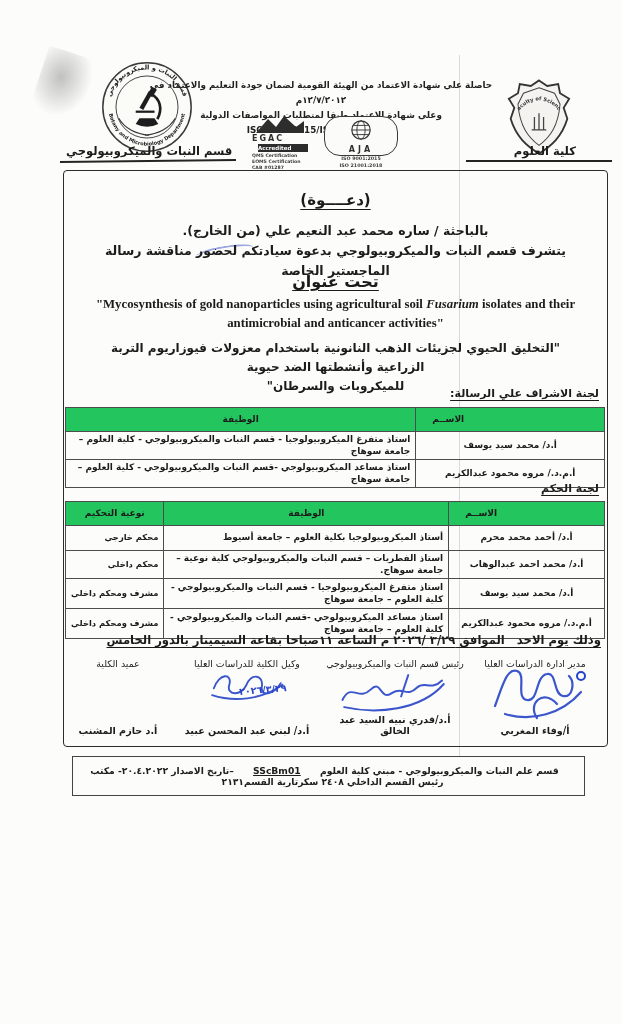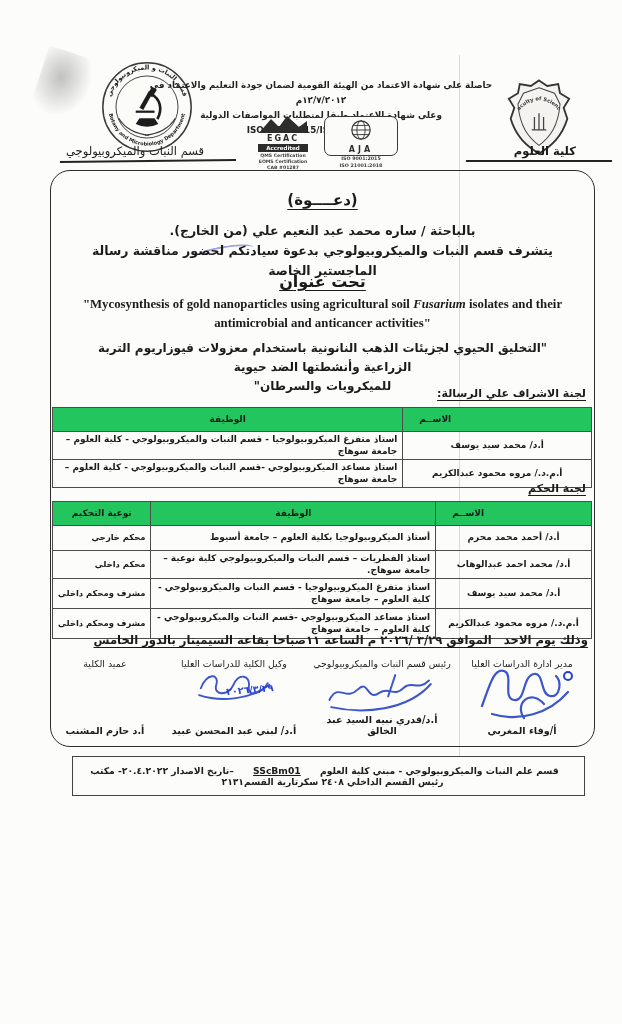--- a/index.html
+++ b/index.html
@@ -10,40 +10,40 @@
   
   .fold-line{position:absolute;left:459px;top:55px;width:1px;height:705px;background:#d9d9d6}
   .corner-smudge{position:absolute;left:38px;top:52px;width:52px;height:66px;
     background:radial-gradient(ellipse at 40% 40%, rgba(120,120,120,.45), rgba(120,120,120,0) 70%);
     transform:rotate(18deg)}
   .ink-smudge{position:absolute;left:196px;top:246px;width:58px;height:12px;
     border-top:2px solid rgba(72,92,205,.55);transform:rotate(-9deg);border-radius:50%}
 
   
   .dept-logo{position:absolute;left:100px;top:60px;width:94px;height:94px}
-  .dept-label{position:absolute;left:66px;top:144px;font-size:11.5px;font-weight:normal;direction:rtl}
+  .dept-label{position:absolute;left:66px;top:144px;font-size:11.5px;font-weight:bold;direction:rtl}
   .rule-left{position:absolute;left:60px;top:160px;width:176px;height:2px;background:#242424;transform:rotate(-.6deg)}
   .shield-logo{position:absolute;left:507px;top:78px;width:64px;height:78px}
   .faculty-label{position:absolute;right:46px;top:144px;font-size:11.5px;font-weight:bold;direction:rtl}
   .rule-right{position:absolute;right:10px;top:160px;width:146px;height:2px;background:#242424}
   .acc-text{position:absolute;left:148px;top:78px;width:346px;text-align:center;direction:rtl;
     font-size:8.8px;font-weight:bold;line-height:15px;color:#222}
 
-  .egac{position:absolute;left:252px;top:114px;width:62px;text-align:center;color:#2e2e2e}
+  .egac{position:absolute;left:252px;top:114px;width:62px;text-align:left;color:#2e2e2e}
   .egac-name{font-size:8px;font-weight:bold;letter-spacing:2px;margin-top:-4px}
   .egac-acc{background:#2c2c2c;color:#fff;font-size:5.5px;font-weight:bold;padding:1px 0;margin:1px 6px}
   .egac-sub{font-size:4.6px;font-weight:bold;line-height:6px;color:#3c3c3c}
   .aja{position:absolute;left:324px;top:116px;width:74px;text-align:center;color:#2e2e2e}
-  .aja-box{border:1.4px solid #3a3a3a;border-radius:7px;padding:2px 0 1px;background:#fbfbf9}
+  .aja-box{border:1.4px solid #3a3a3a;border-radius:16px;padding:2px 0 1px;background:#fbfbf9}
   .aja-name{font-size:8px;font-weight:bold;letter-spacing:3px}
   .aja-sub{font-size:4.8px;font-weight:bold;line-height:6.5px;color:#3c3c3c}
 
   
-  .main-box{position:absolute;left:50px;top:170px;width:545px;height:577px;border:1.6px solid #2c2c2c;
-    border-radius:20px;direction:rtl;background:transparent}
+  .main-box{position:absolute;left:63px;top:170px;width:545px;height:577px;border:1.6px solid #2c2c2c;
+    border-radius:4px;direction:rtl;background:transparent}
   .invite-title{position:absolute;left:0;right:0;top:20px;text-align:center;font-size:15px;font-weight:bold;
     text-decoration:underline;text-underline-offset:4px}
   .invite-body{position:absolute;left:10px;right:10px;top:50px;text-align:center;font-size:12.5px;font-weight:bold;line-height:20px}
   .under-title{position:absolute;left:0;right:0;top:101px;text-align:center;font-size:16px;font-weight:bold;
     text-decoration:underline;text-underline-offset:3px}
   .en-title{position:absolute;left:12px;right:12px;top:124px;direction:ltr;text-align:center;
     font-family:"Liberation Serif",serif;font-size:12.8px;font-weight:bold;line-height:19px}
   .ar-title{position:absolute;left:30px;right:30px;top:168px;text-align:center;font-size:12px;font-weight:bold;line-height:19px}
   .sec-label{position:absolute;right:8px;font-size:11px;font-weight:bold;text-decoration:underline;text-underline-offset:3px}
   .sup-label{top:216px}

